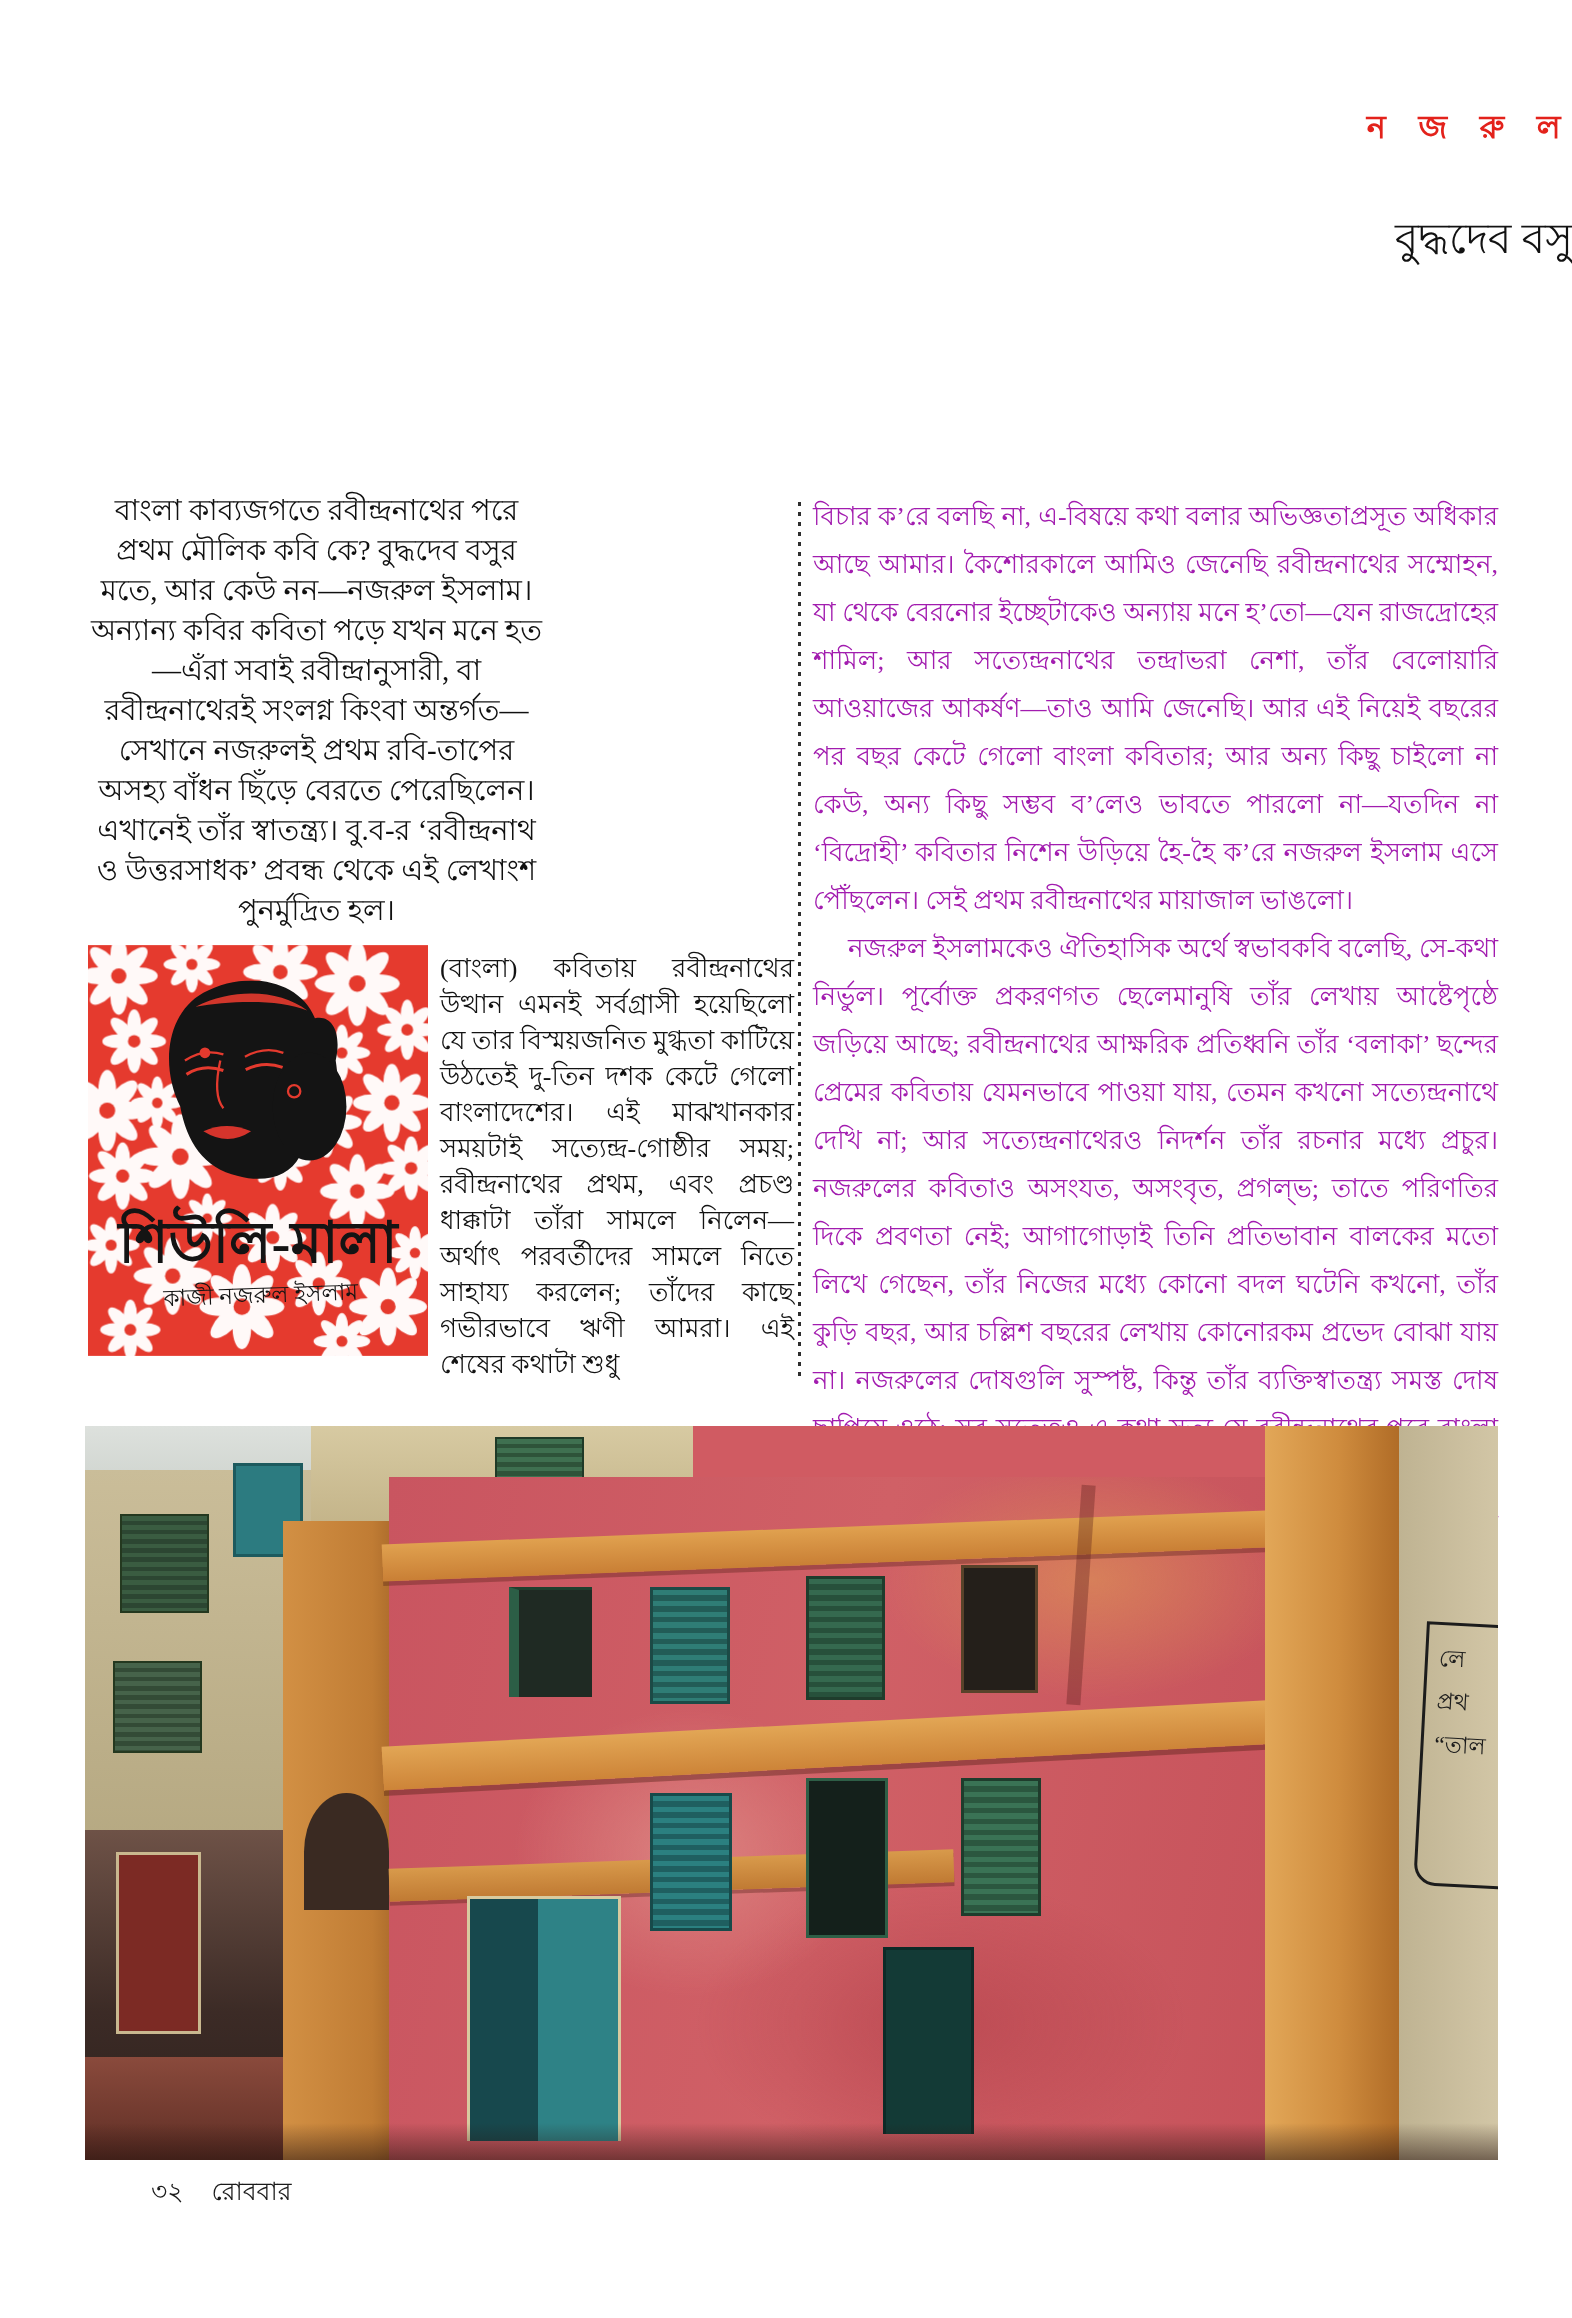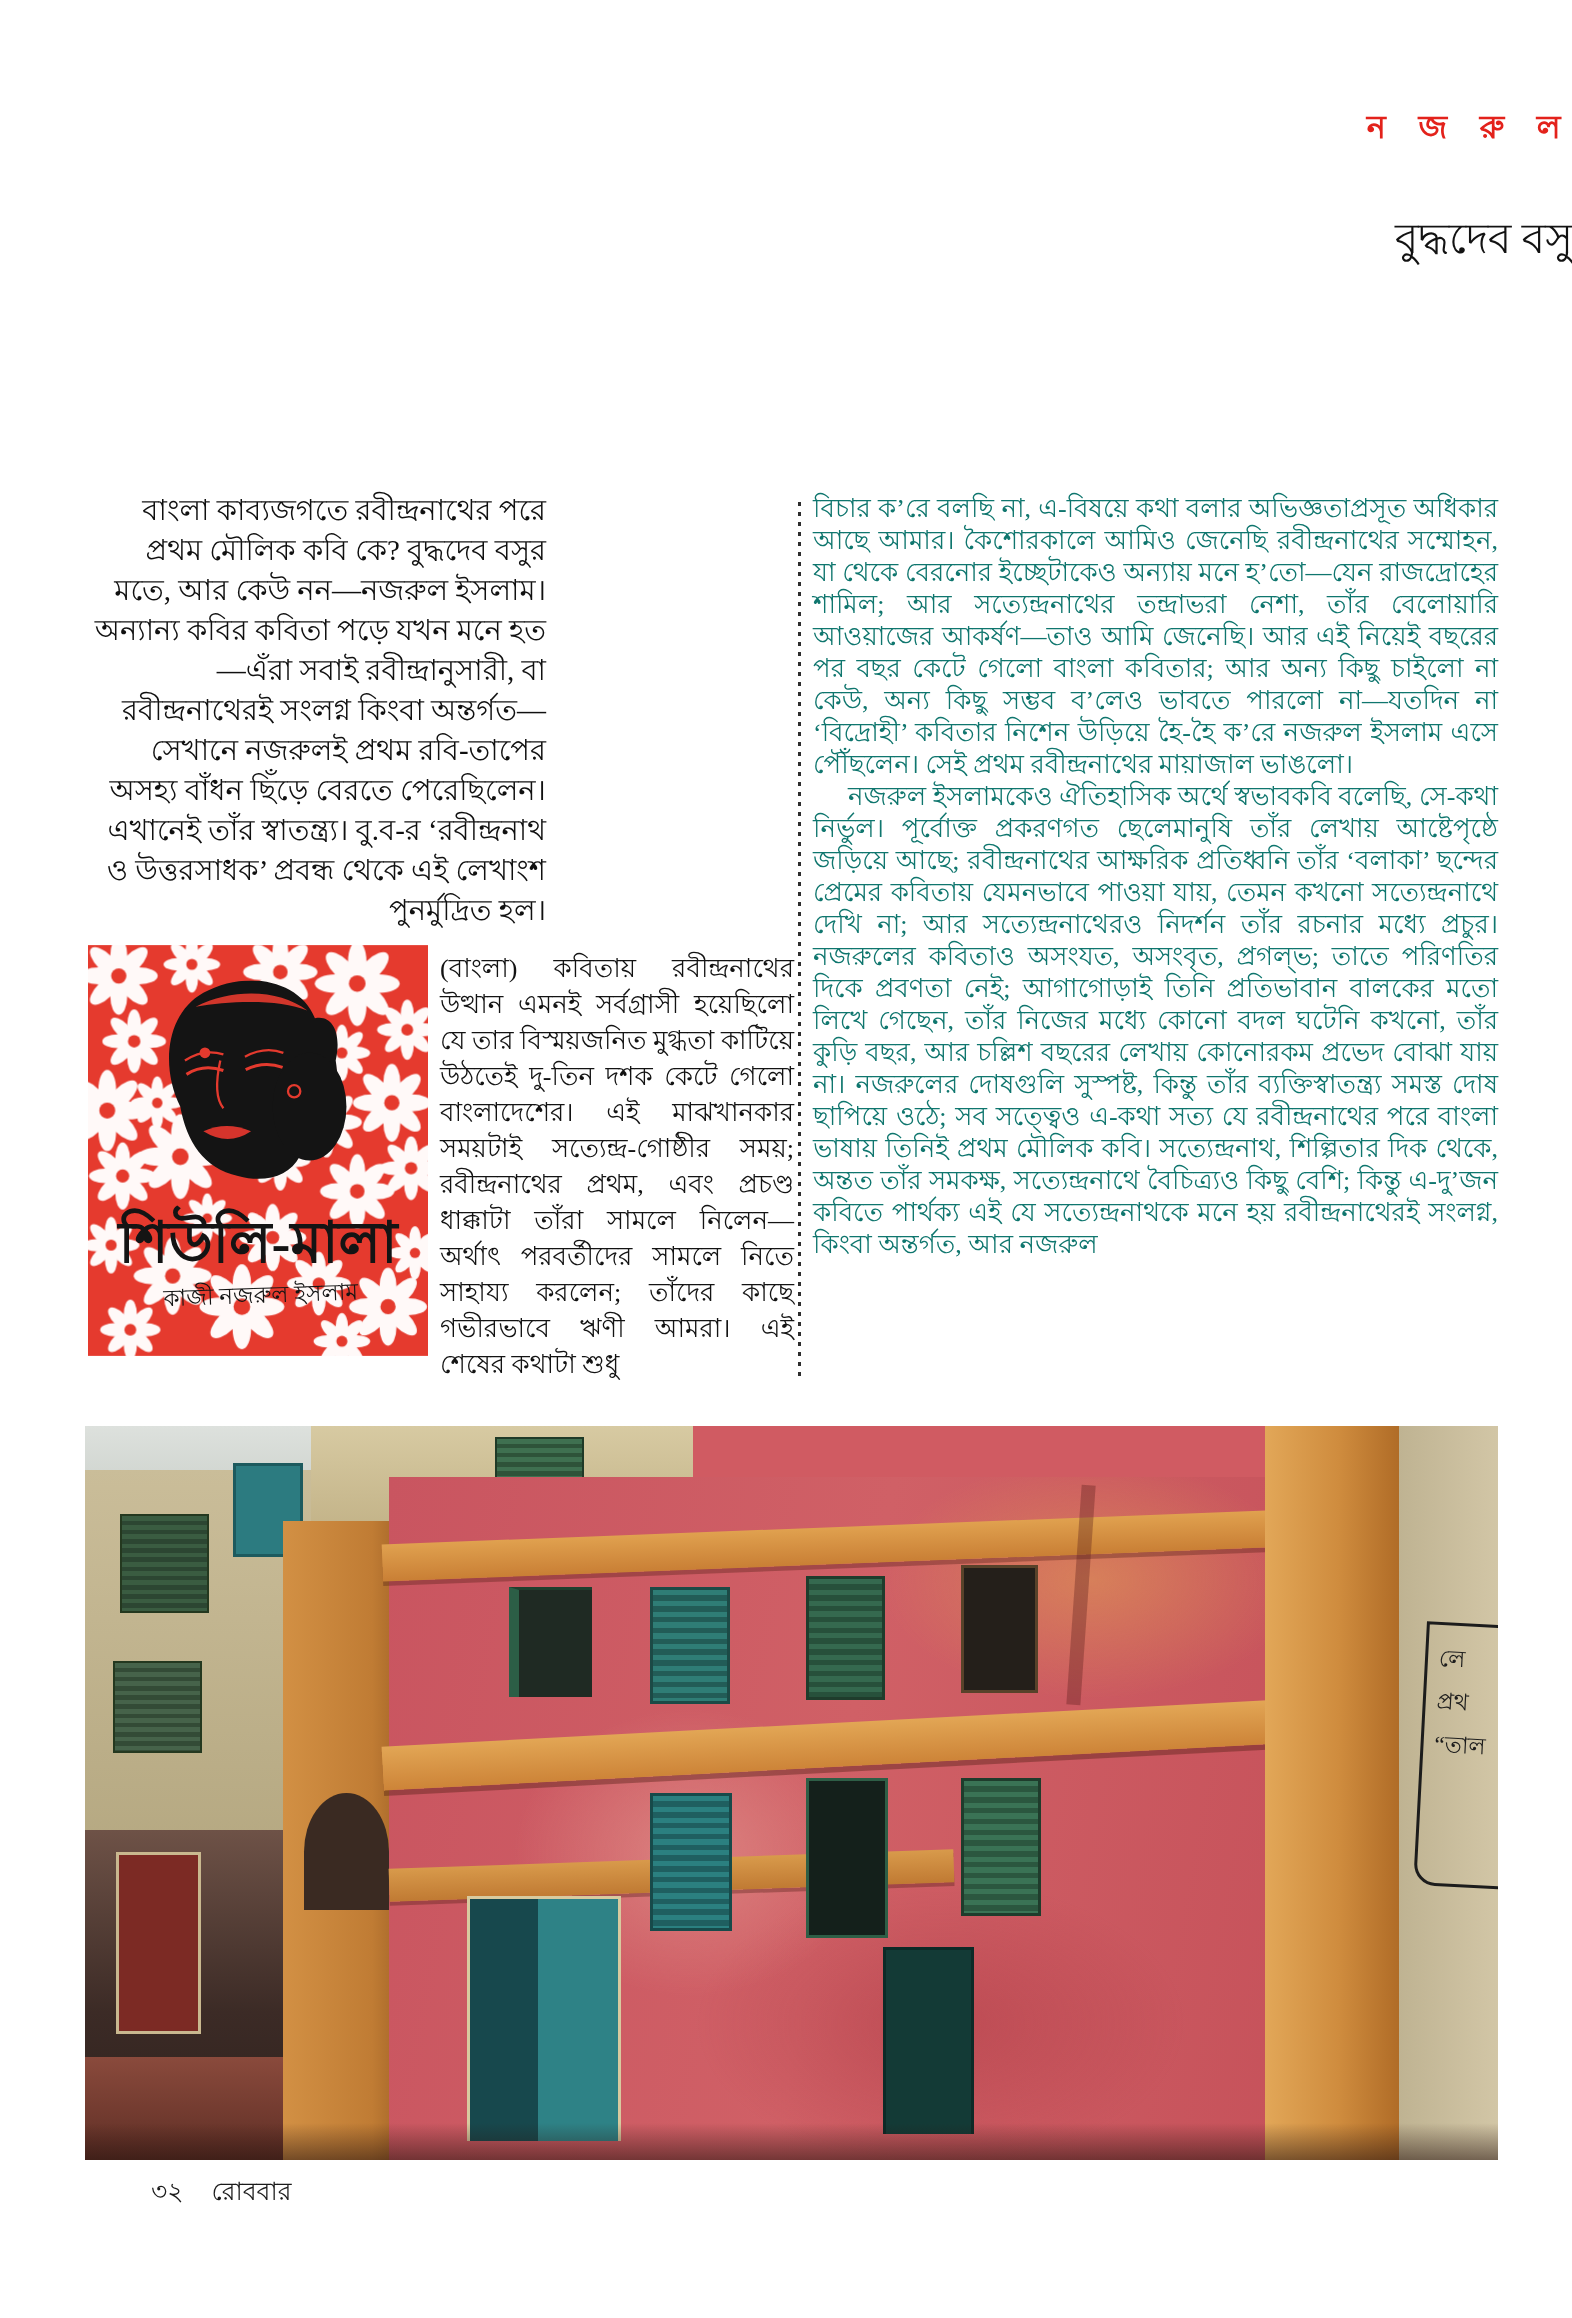--- a/index.html
+++ b/index.html
@@ -26,30 +26,30 @@
   .title{
     position:absolute;left:0;top:269px;width:100%;margin:0;
     text-align:center;
     font-size:122px;line-height:1.1;font-weight:bold;
     color:#1e7ea7;
   }
   
   .intro{
     position:absolute;left:87px;top:490px;width:459px;
     font-size:29px;line-height:40px;
-    text-align:right;color:#101010;
+    text-align:center;color:#101010;
   }
   .col-divider{
     position:absolute;left:798px;top:502px;height:879px;width:3.1px;
     background:repeating-linear-gradient(to bottom,#2e2e2e 0 3.8px,transparent 3.8px 10px);
   }
   .col-right{
     position:absolute;left:813px;top:493px;width:685px;
-    font-size:26px;line-height:32px;
-    text-align:justify;color:#0f766e;
+    font-size:26px;line-height:48px;
+    text-align:justify;color:#a21caf;
   }
   .col-right p{margin:0;}
   .col-right p.p2{text-indent:35px;}
   .col-mid{
     position:absolute;left:440px;top:951px;width:354px;
     font-size:26px;line-height:36px;
     text-align:justify;color:#131313;
   }
   
   .cover{

